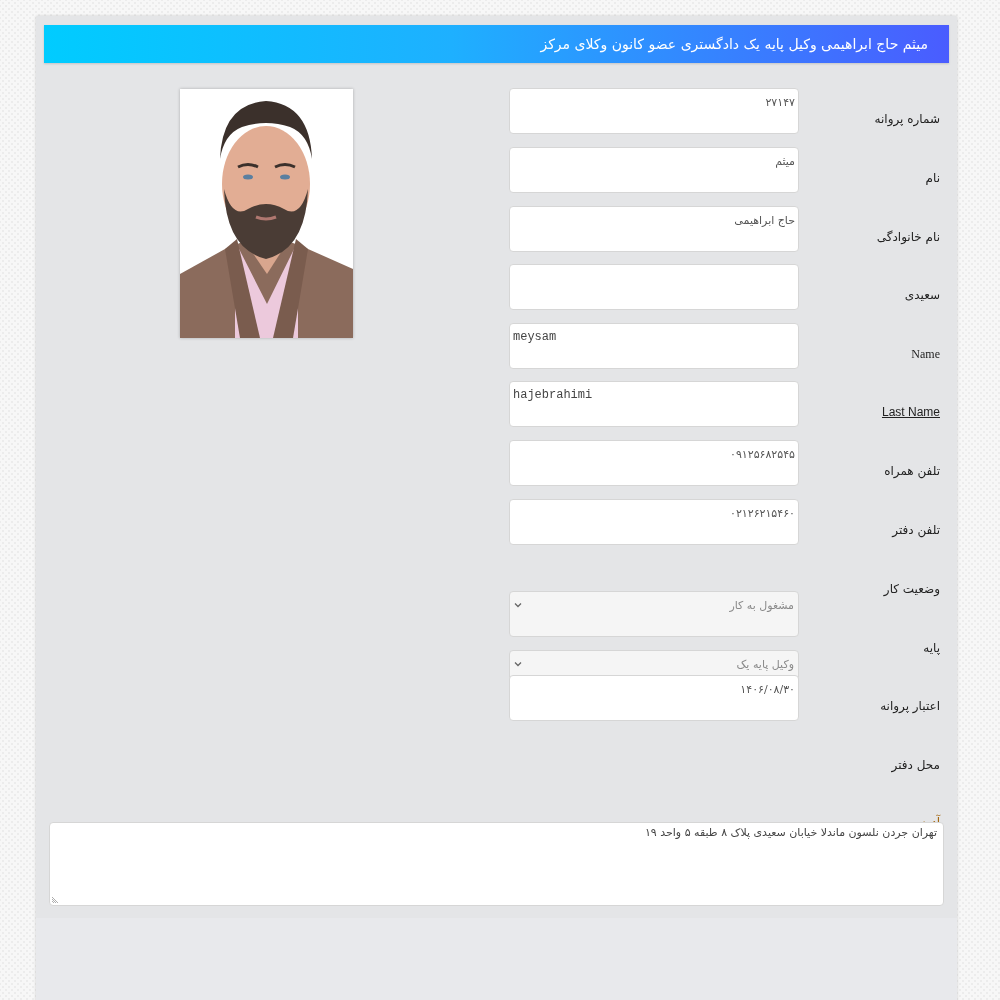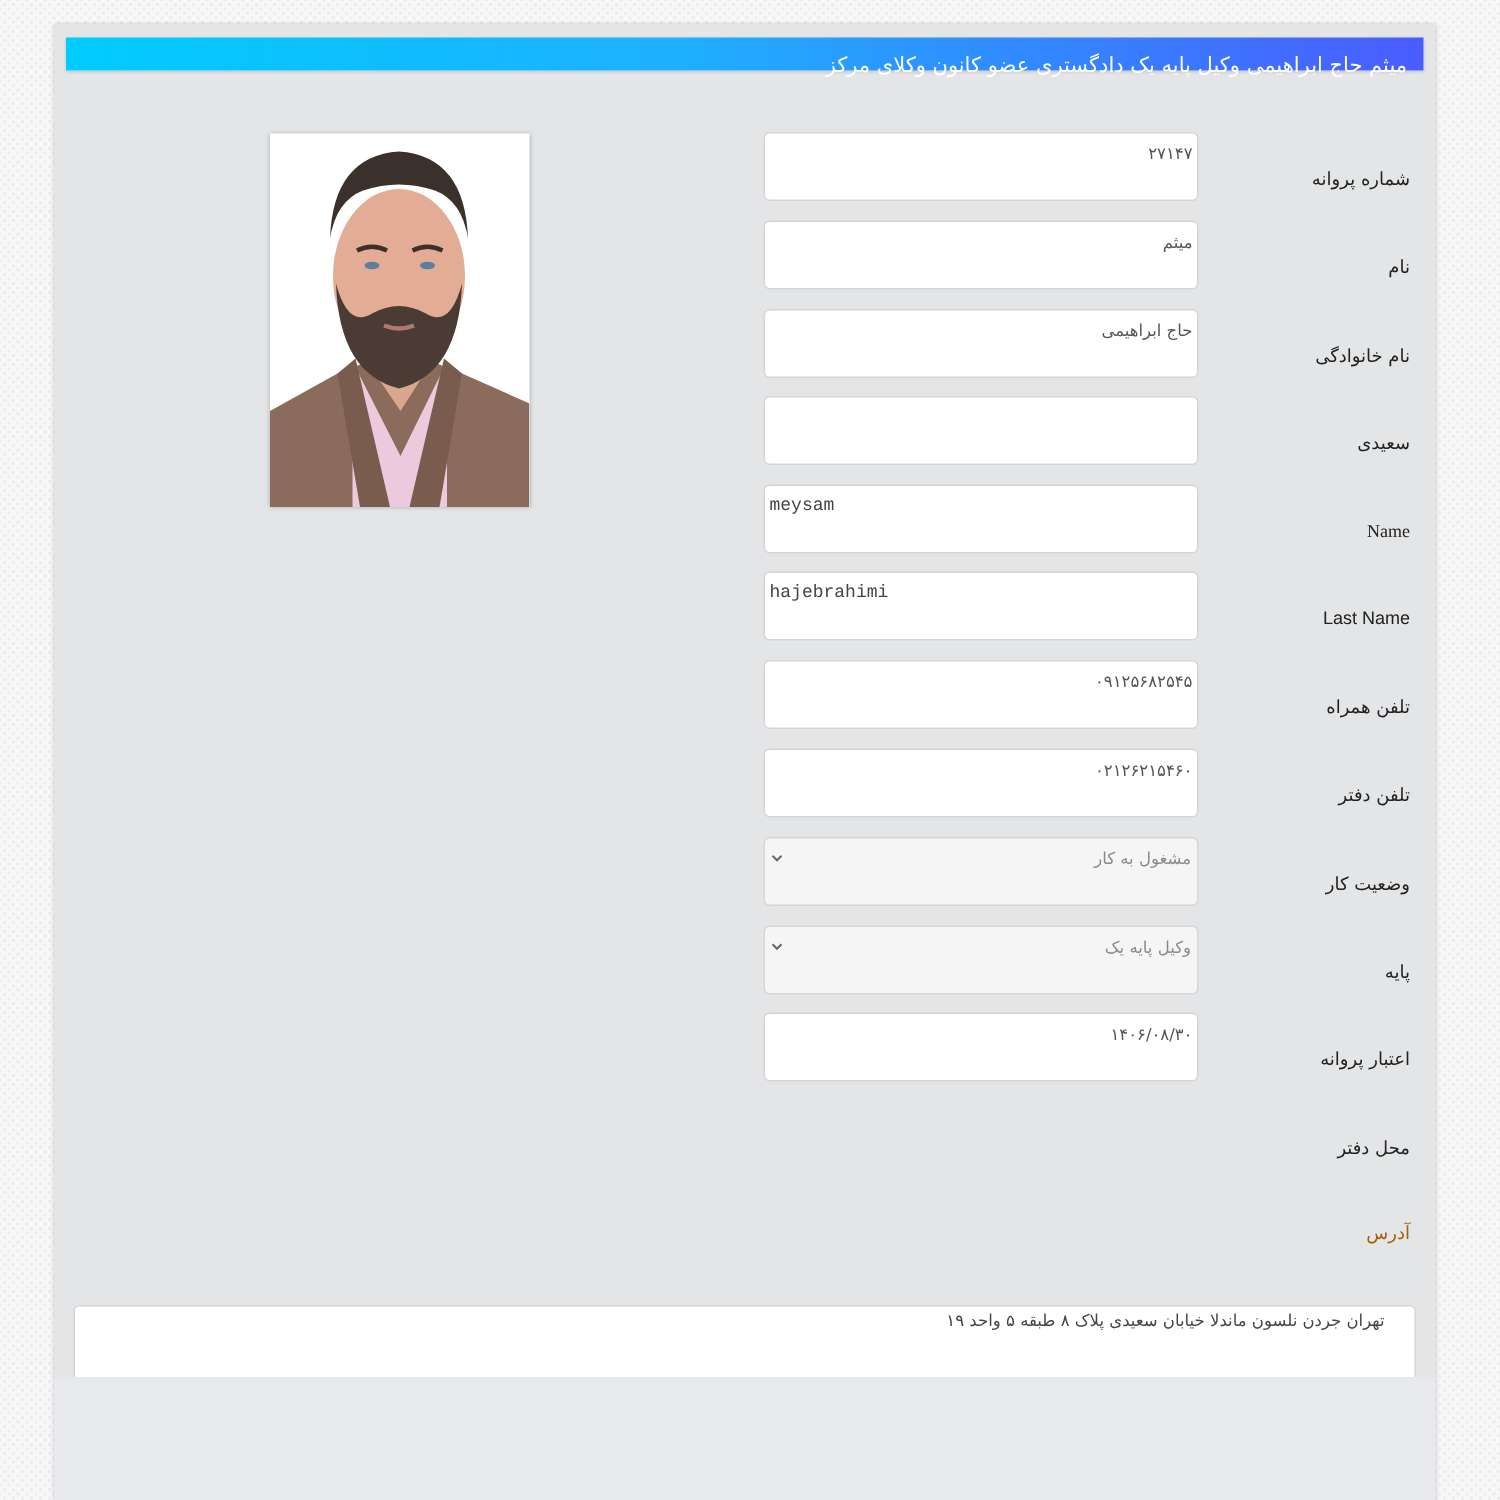--- a/index.html
+++ b/index.html
@@ -24,26 +24,26 @@
   }
   .panel-lower {
     position: absolute;
     left: 0; top: 902px;
     width: 100%; height: 200px;
     background: #e8e9ec;
   }
   .header {
     position: absolute;
     left: 8px; top: 9px;
-    width: 905px; height: 22px;
+    width: 905px; height: 38px;
     background: linear-gradient(to right, #00ccff, #1eb0ff 45%, #4a5cff);
     box-shadow: 0 1px 2px rgba(0,0,0,0.15);
     direction: rtl;
     box-sizing: border-box;
-    padding-right: 11px;
+    padding-right: 21px;
     color: #ffffff;
     font-size: 14px;
     line-height: 38px;
     white-space: nowrap;
   }
   .row {
     position: absolute;
     left: 0;
     width: 921px;
     height: 30px;
@@ -76,20 +76,21 @@
     white-space: nowrap;
     overflow: hidden;
   }
   .field.rtl { direction: rtl; text-align: right; }
   .field.ltr { direction: ltr; text-align: left; font-family: Liberation Mono, monospace; font-size: 12px; color: #444; }
   .field.select {
     background: #f5f5f5;
     color: #8a8a8a;
     direction: rtl;
     padding-right: 4px;
+    margin-top: 33px;
   }
   .chevron {
     position: absolute;
     left: 4px; top: 9px;
     width: 8px; height: 8px;
   }
   .photo {
     position: absolute;
     left: 144px; top: 73px;
     width: 173px; height: 249px;
@@ -110,22 +111,21 @@
     left: 13px; top: 806px;
     width: 895px; height: 84px;
     box-sizing: border-box;
     background: #fff;
     border: 1px solid #d6d6d6;
     border-radius: 4px;
     direction: rtl;
     text-align: right;
     font-size: 11px;
     color: #444;
-    padding: 3px 20px;
-    margin-top: 48px;
+    padding: 3px 6px;
   }
   .resize-grip {
     position: absolute;
     left: 1px; bottom: 1px;
     width: 8px; height: 8px;
   }
 </style>
 </head>
 <body>
 
@@ -183,21 +183,21 @@
     <span class="label">سعیدی</span>
     <div class="field rtl"></div>
   </div>
 
   <div class="row" style="top:307px;">
     <span class="label" style="font-family:Liberation Serif, serif;">Name</span>
     <div class="field ltr">meysam</div>
   </div>
 
   <div class="row" style="top:365px;">
-    <span class="label" style="font-family:'Liberation Sans', sans-serif;">Last Name</span>
+    <span class="label" style="font-family:'Liberation Sans', sans-serif;text-decoration:underline;">Last Name</span>
     <div class="field ltr">hajebrahimi</div>
   </div>
 
   <div class="row" style="top:424px;">
     <span class="label">تلفن همراه</span>
     <div class="field rtl">۰۹۱۲۵۶۸۲۵۴۵</div>
   </div>
 
   <div class="row" style="top:483px;">
     <span class="label">تلفن دفتر</span>

